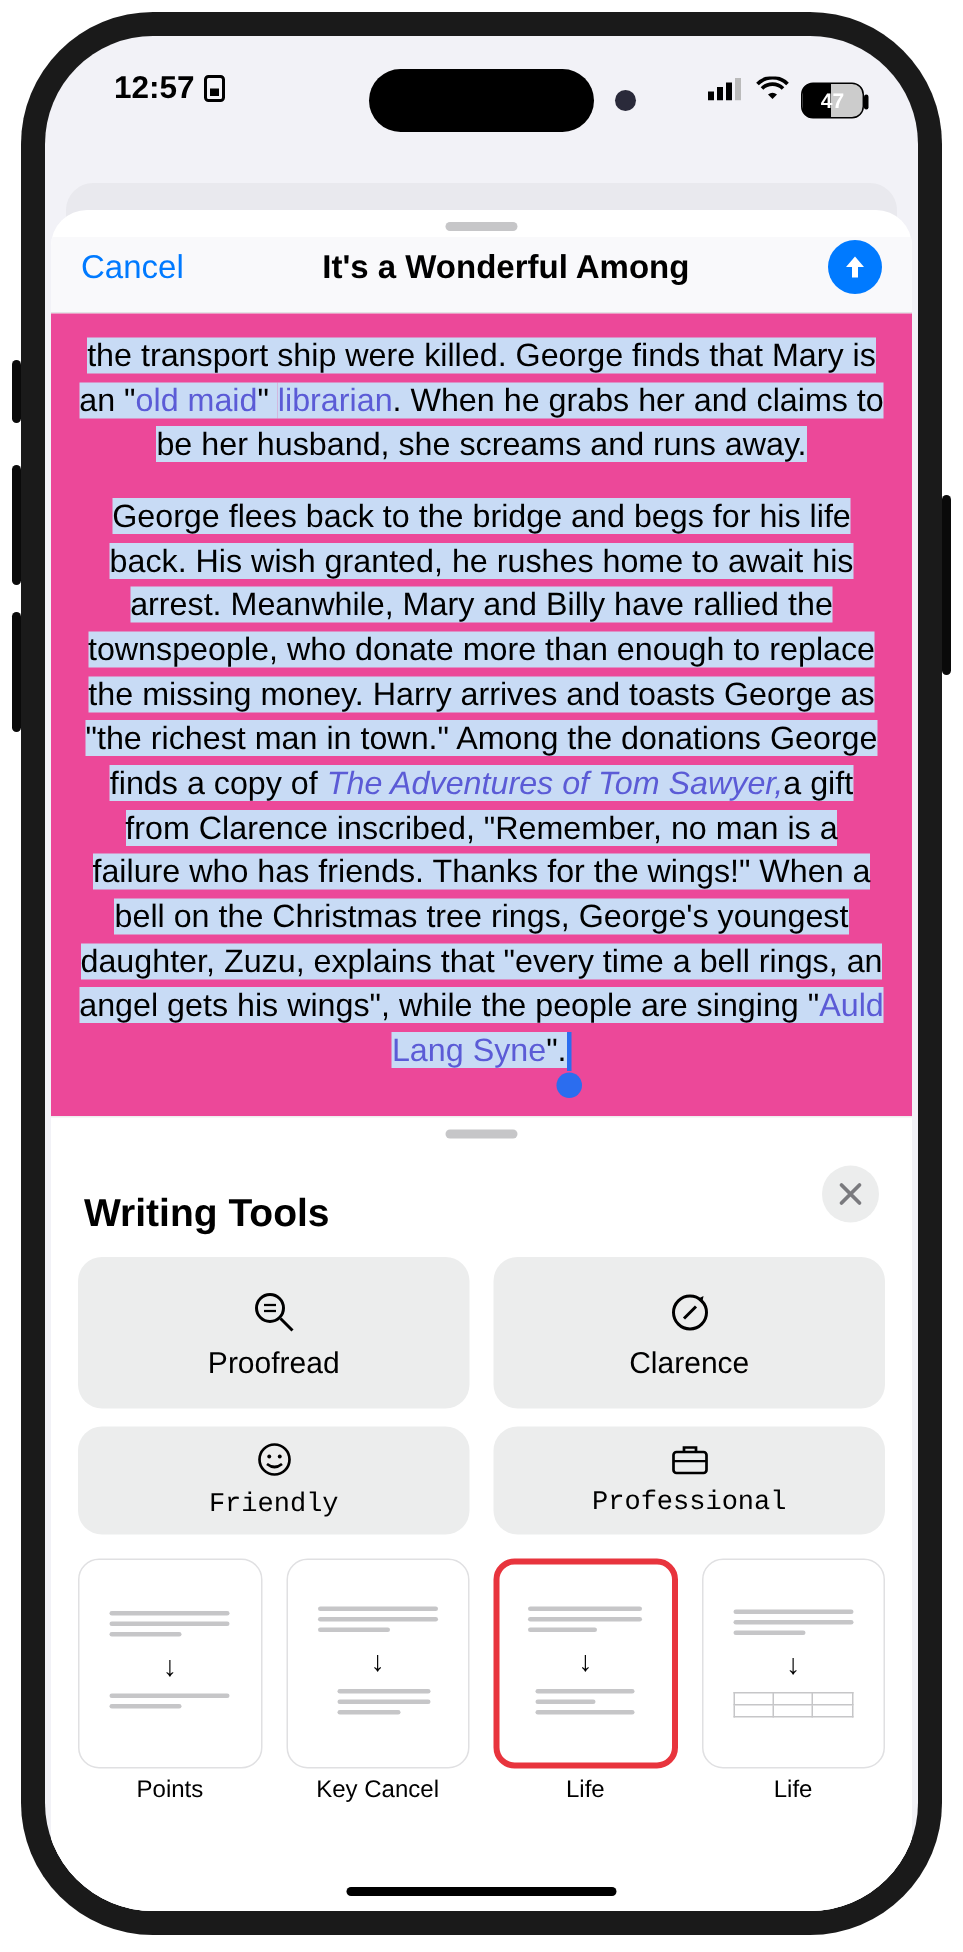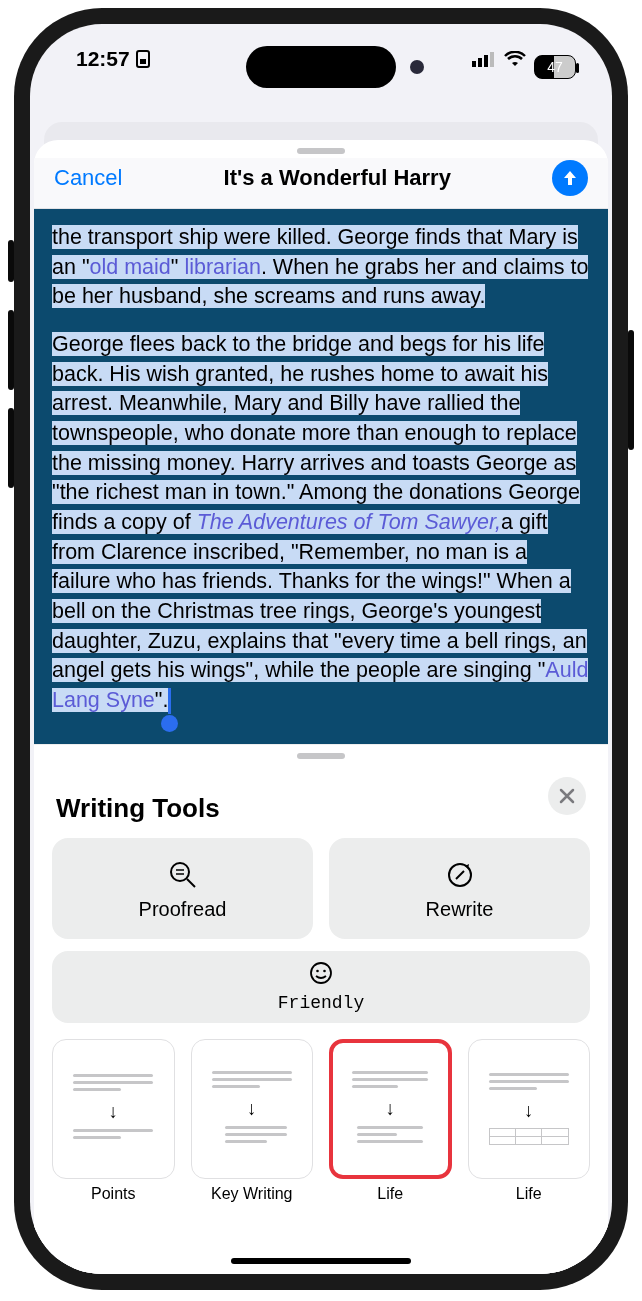--- a/index.html
+++ b/index.html
@@ -12,20 +12,21 @@
   }
   .phone-frame {
     position: absolute;
     top: 8px;
     left: 14px;
     width: 614px;
     height: 1282px;
     background: #1a1a1a;
     border-radius: 88px;
     padding: 16px;
+    text-align: center;
   }
   .phone-screen {
     width: 100%;
     height: 100%;
     background: #f2f2f7;
     border-radius: 72px;
     overflow: hidden;
     position: relative;
   }
   .side-button {
@@ -67,21 +68,21 @@
     width:14px;height:14px;
     border-radius:50%;
     background:#2a2a3a;
   }
 
   .battery-pill {
     display:inline-flex;align-items:center;justify-content:center;
     width:42px;height:24px;border-radius:8px;
     background: linear-gradient(to right, #000 47%, #ccc 47%);
     border:1px solid #000;
-    color:#fff;font-size:14px;font-weight:400;
+    color:#fff;font-size:14px;font-weight:700;
     position:relative;
     margin-top:16px;
   }
   .battery-pill::after{
     content:'';position:absolute;right:-4px;top:7px;width:3px;height:10px;background:#000;border-radius:2px;
   }
 
   
   .card-back {
     position:absolute;
@@ -122,21 +123,21 @@
     width: 36px; height: 36px; border-radius: 50%; background: #007aff;
     display:flex;align-items:center;justify-content:center;color:#fff;
   }
 
   
   .content {
     padding: 14px 18px 10px 18px;
     font-size: 21.5px;
     line-height: 1.38;
     color: #000;
-    background: #0c4a6e;
+    background: #ec4899;
     flex:0 0 auto;
   }
   .content p { margin-bottom: 18px; }
   .sel { background: #c8dbf5; }
   .link { color: #5b5bd6; }
   .link-i { color:#5b5bd6; font-style: italic; }
   .cursor-knob{
     display:inline-block;width:3px;height:26px;background:#2b6def;vertical-align:middle;position:relative;
   }
   .cursor-knob::after{
@@ -236,21 +237,21 @@
           </span>
       </div>
     </div>
 
     <div class="card-back"></div>
 
     <div class="sheet">
       <div class="grabber"></div>
       <div class="sheet-header">
         <span class="cancel-btn">Cancel</span>
-        <span class="sheet-title">It's a Wonderful Harry</span>
+        <span class="sheet-title">It's a Wonderful Among</span>
         <span class="send-btn">
           <svg width="18" height="18" viewBox="0 0 18 18">
               <path d="M9 2 L15 9 L11 9 L11 16 L7 16 L7 9 L3 9 Z" fill="#fff"></path>
             </svg>
         </span>
       </div>
 
       <div class="content">
         <p>
           <span class="sel">the transport ship were killed. George finds that Mary is an "</span><span class="sel link">old maid</span><span class="sel">" </span><span class="sel link">librarian</span><span class="sel">. When he grabs her and claims to be her husband, she screams and runs away.</span>
@@ -280,34 +281,42 @@
                 <line x1="8" y1="14" x2="16" y2="14" stroke="#000" stroke-width="1.5"></line>
               </svg>
             <span class="tile-label">Proofread</span>
           </div>
           <div class="tile big">
             <svg width="30" height="30" viewBox="0 0 30 30">
                 <circle cx="15" cy="15" r="11" fill="none" stroke="#000" stroke-width="2"></circle>
                 <path d="M20 6 L24 4 L23 9" fill="#000"></path>
                 <line x1="11" y1="19" x2="19" y2="11" stroke="#000" stroke-width="2"></line>
               </svg>
-            <span class="tile-label">Rewrite</span>
+            <span class="tile-label">Clarence</span>
           </div>
         </div>
 
         <div class="row thirds">
           <div class="tile small">
             <svg width="24" height="24" viewBox="0 0 24 24">
                 <circle cx="12" cy="12" r="10" fill="none" stroke="#000" stroke-width="1.8"></circle>
                 <circle cx="8.5" cy="10" r="1.3" fill="#000"></circle>
                 <circle cx="15.5" cy="10" r="1.3" fill="#000"></circle>
                 <path d="M7 15 Q12 19 17 15" fill="none" stroke="#000" stroke-width="1.8"></path>
               </svg>
             <span class="tile-label">Friendly</span>
           </div>
+          <div class="tile small">
+            <svg width="26" height="22" viewBox="0 0 26 22">
+                <rect x="2" y="6" width="22" height="14" rx="2" fill="none" stroke="#000" stroke-width="1.8"></rect>
+                <path d="M9 6 L9 3 L17 3 L17 6" fill="none" stroke="#000" stroke-width="1.8"></path>
+                <line x1="2" y1="12" x2="24" y2="12" stroke="#000" stroke-width="1.5"></line>
+              </svg>
+            <span class="tile-label">Professional</span>
+          </div>
         </div>
 
         <div class="format-row">
           <div class="fmt">
             <div class="fmt-card">
               <div class="lines">
                   <div class="hl"></div>
                   <div class="hl"></div>
                   <div class="hl short"></div>
                 </div>
@@ -326,21 +335,21 @@
                   <div class="hl"></div>
                   <div class="hl short"></div>
                 </div>
               <span class="arrow">↓</span>
               <div class="lines" style="width:70%">
                   <div class="hl" style="margin-left:8px"></div>
                   <div class="hl" style="margin-left:8px"></div>
                   <div class="hl short" style="margin-left:8px"></div>
                 </div>
             </div>
-            <span class="fmt-label">Key Writing</span>
+            <span class="fmt-label">Key Cancel</span>
           </div>
           <div class="fmt highlight">
             <div class="fmt-card">
               <div class="lines">
                   <div class="hl"></div>
                   <div class="hl"></div>
                   <div class="hl short"></div>
                 </div>
               <span class="arrow">↓</span>
               <div class="lines" style="width:70%">

